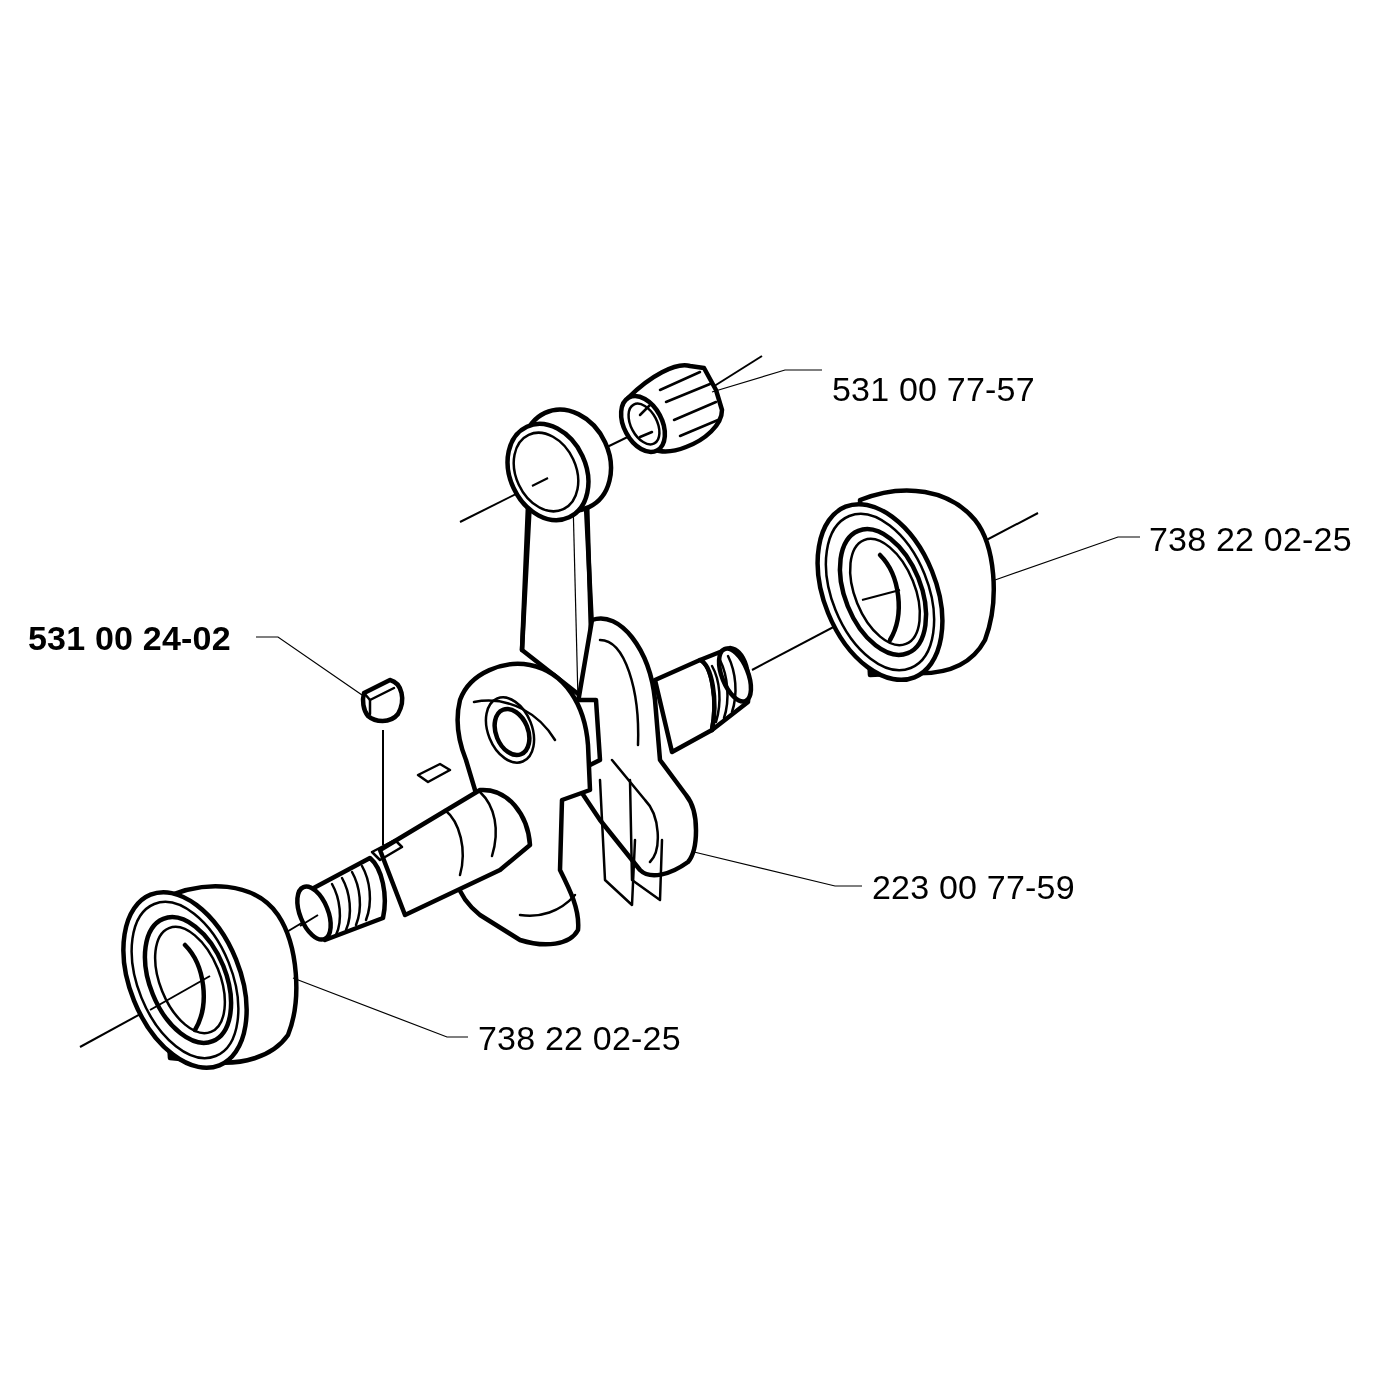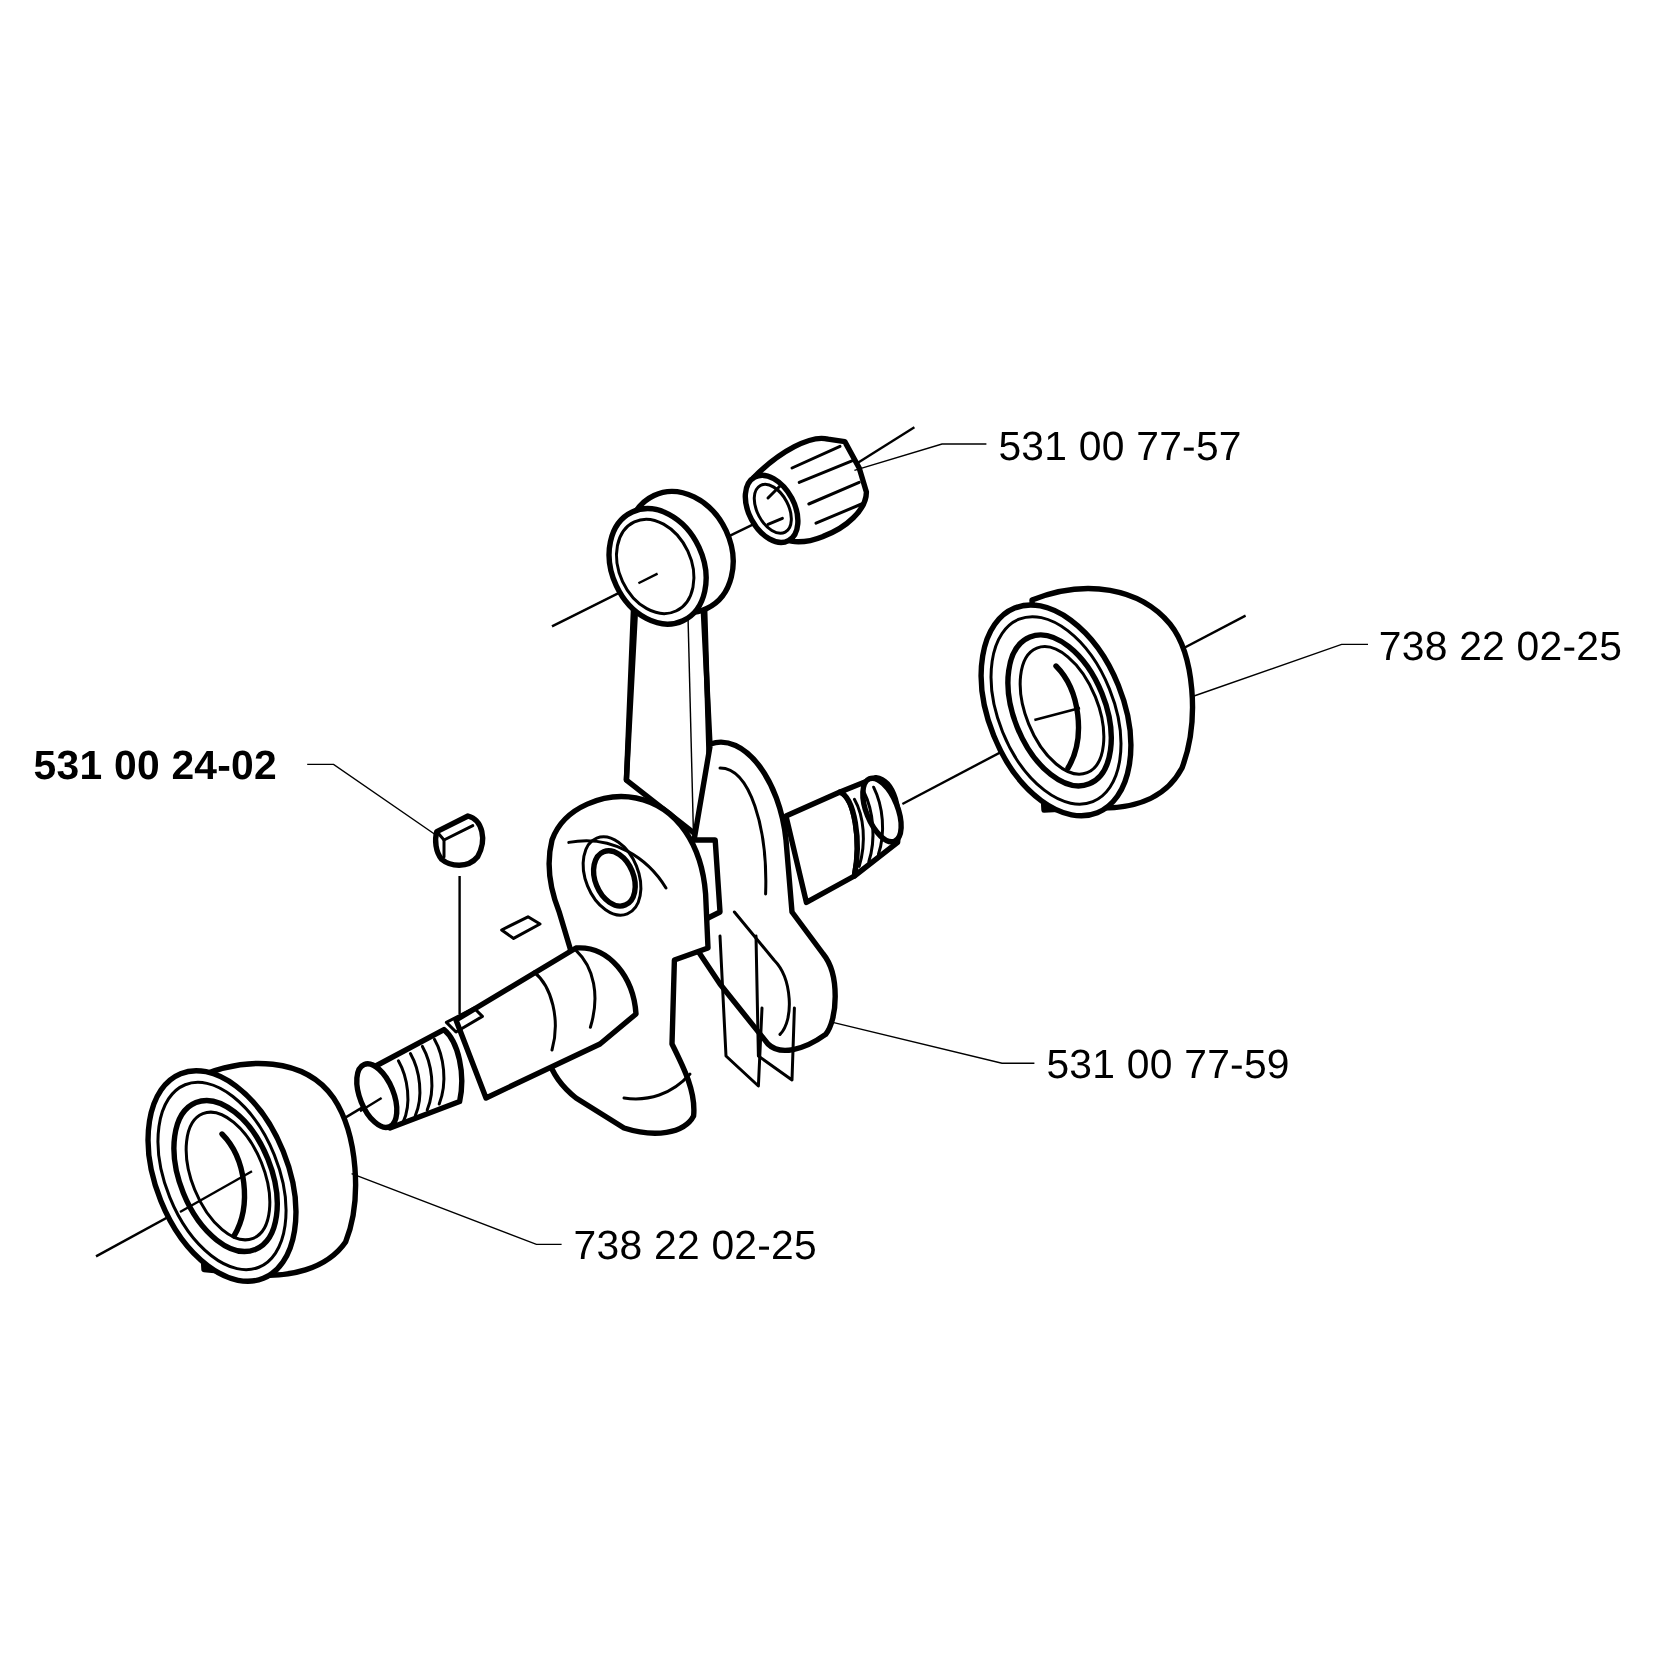--- a/index.html
+++ b/index.html
@@ -121,17 +121,17 @@
 
   <g>
     <polyline class="thin" points="712,392 785,370 822,370"></polyline>
     <polyline class="thin" points="995,580 1118,537 1140,537"></polyline>
     <polyline class="thin" points="256,637 278,637 362,695"></polyline>
     <polyline class="thin" points="694,852 835,886 862,886"></polyline>
     <polyline class="thin" points="293,978 447,1037 468,1037"></polyline>
   </g>
 </svg>
 
-<div class="part-label" style="left:832px; top:355px;">531 00 77-57</div>
+<div class="part-label" style="left:832px; top:372px;">531 00 77-57</div>
 <div class="part-label" style="left:1149px; top:522px;">738 22 02-25</div>
 <div class="part-label" style="left:28px; top:621px;font-weight:bold;">531 00 24-02</div>
-<div class="part-label" style="left:872px; top:870px;">531 00 77-59</div>
+<div class="part-label" style="left:872px; top:870px;">223 00 77-59</div>
 <div class="part-label" style="left:478px; top:1021px;">738 22 02-25</div>
 
 </body></html>

